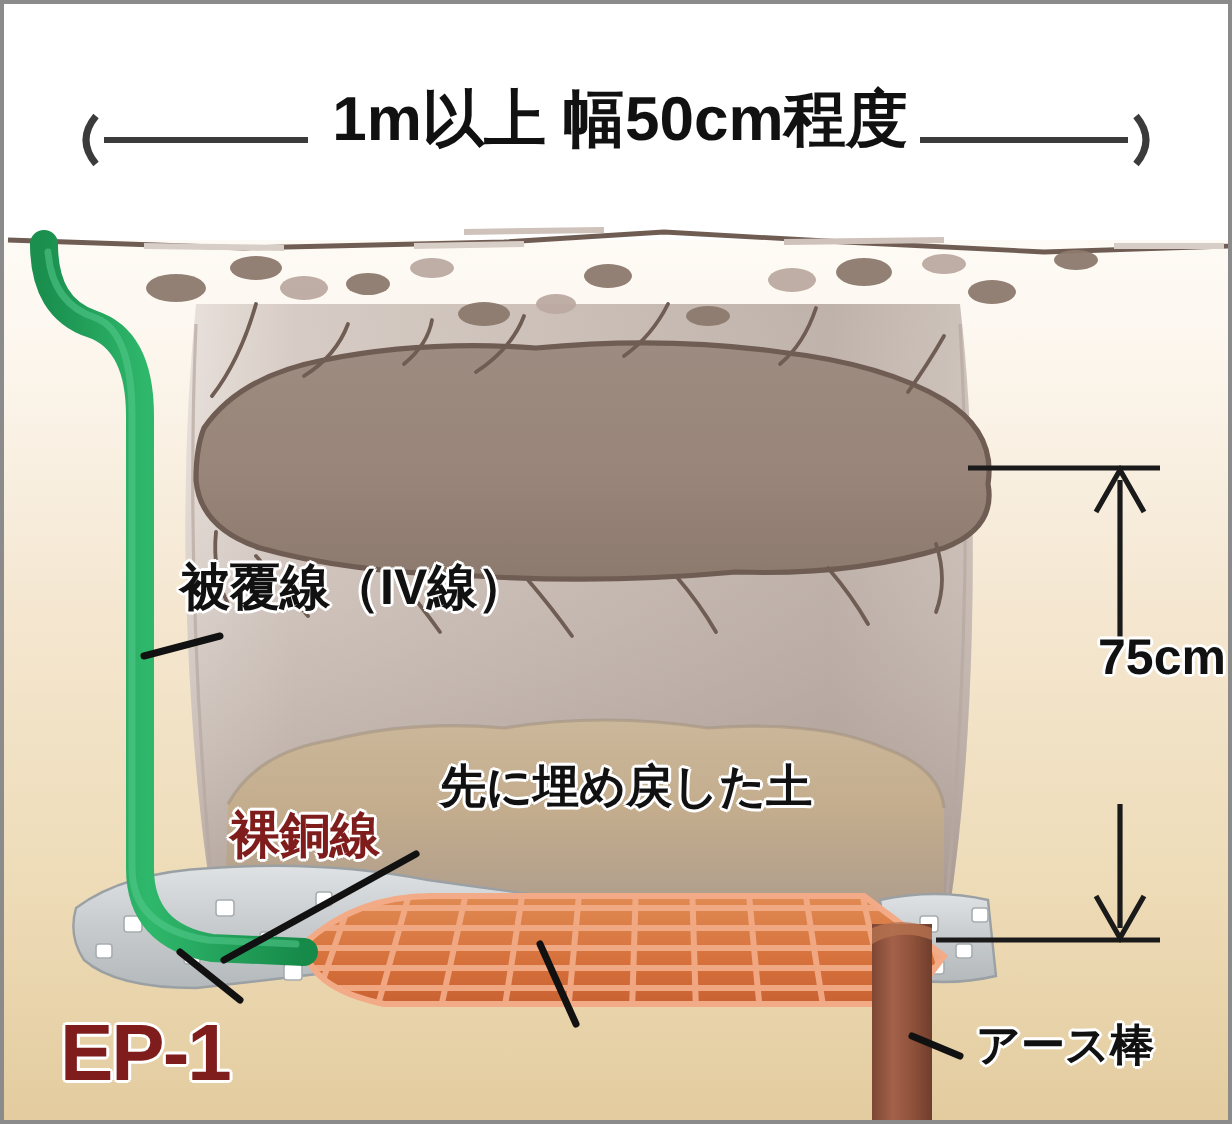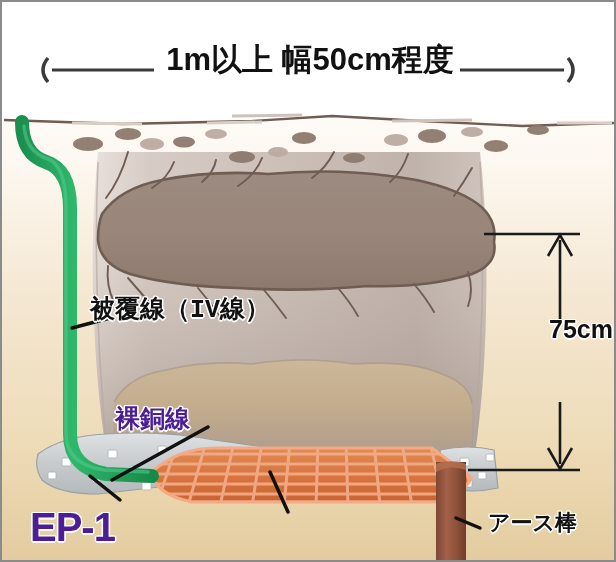--- a/index.html
+++ b/index.html
@@ -10,30 +10,30 @@
   }
   #svgroot{position:absolute;left:0;top:0;width:616px;height:562px;}
   .lbl{position:absolute;white-space:nowrap;line-height:1;}
   .lbl-blk{
     color:#111111;font-weight:700;
     text-shadow:
       1.5px 0 #fff,-1.5px 0 #fff,0 1.5px #fff,0 -1.5px #fff,
       1px 1px #fff,-1px 1px #fff,1px -1px #fff,-1px -1px #fff;
   }
   .lbl-red{
-    color:#4c1d95;font-weight:700;
+    color:#7f1d1d;font-weight:700;
     text-shadow:
       1.5px 0 #fff,-1.5px 0 #fff,0 1.5px #fff,0 -1.5px #fff,
       1px 1px #fff,-1px 1px #fff,1px -1px #fff,-1px -1px #fff;
   }
   #top-dim{
     left:0;top:42px;width:616px;text-align:center;
     font-size:31px;letter-spacing:0px;
   }
-  #lbl-iv{left:88px;top:296px;font-size:25px;font-family:Liberation Mono, monospace;}
+  #lbl-iv{left:88px;top:280px;font-size:25px;}
   #lbl-backfill{left:218px;top:380px;font-size:23px;}
   #lbl-bare{left:113px;top:404px;font-size:25px;}
   #lbl-mesh{left:222px;top:512px;font-size:23px;}
   #lbl-rod{left:486px;top:510px;font-size:22px;}
   #lbl-ep1{left:28px;top:505px;font-size:40px;letter-spacing:-1px;}
   #dim-v{
     left:514px;top:315px;width:88px;text-align:center;
     font-size:25px;
     margin-left:21px;
   }
@@ -265,20 +265,21 @@
 
     <g>
       <path d="M104 472 Q140 470 176 464 Q214 454 248 450" stroke="#d9703c" stroke-width="5" fill="none" opacity="0.0"></path>
     </g>
   </svg>
 
   <div class="lbl lbl-blk" id="top-dim">1m以上 幅50cm程度</div>
 
   <div class="lbl lbl-blk" id="lbl-iv">被覆線（IV線）</div>
 
+  <div class="lbl lbl-blk" id="lbl-backfill">先に埋め戻した土</div>
 
   <div class="lbl lbl-red" id="lbl-bare">裸銅線</div>
 
 
   <div class="lbl lbl-blk" id="lbl-rod">アース棒</div>
 
   <div class="lbl lbl-red" id="lbl-ep1">EP-1</div>
 
   <div class="lbl lbl-blk" id="dim-v">
     <span>75cm</span>

